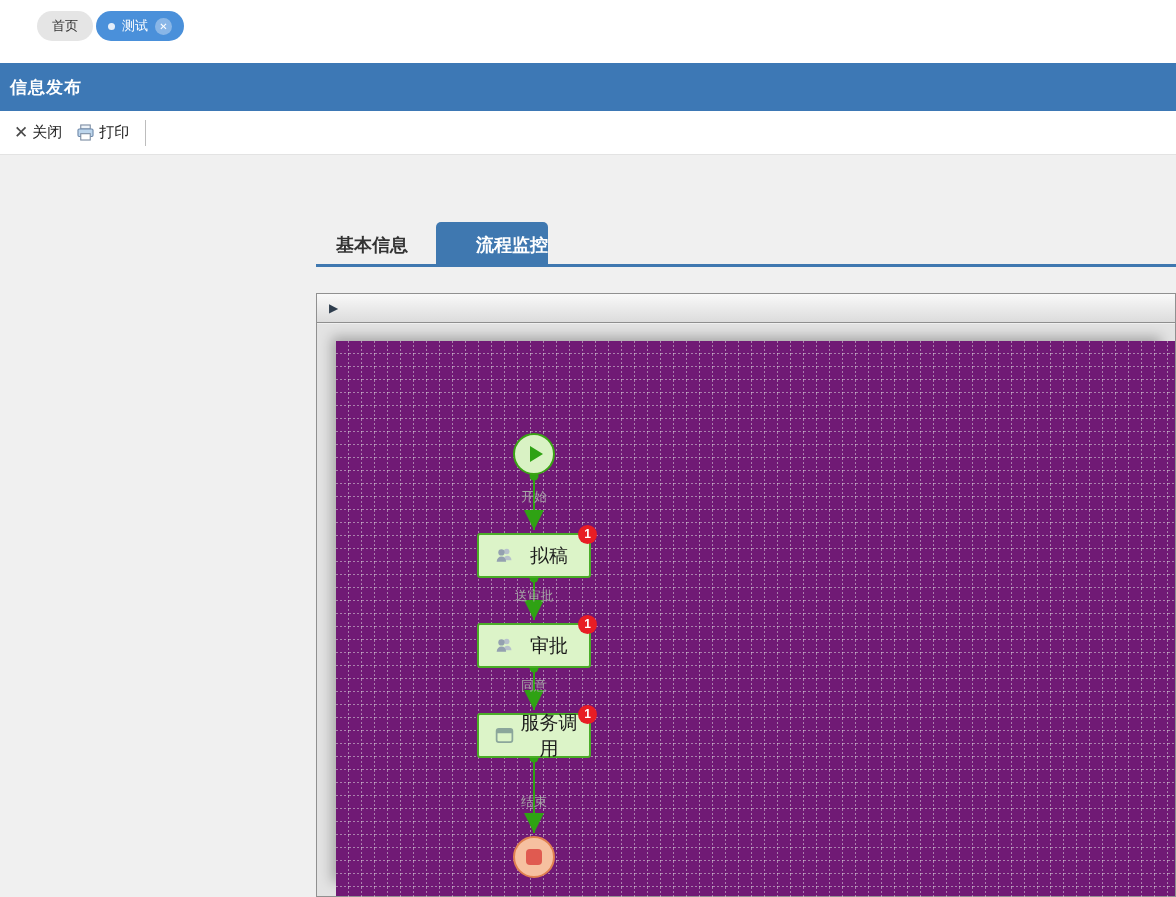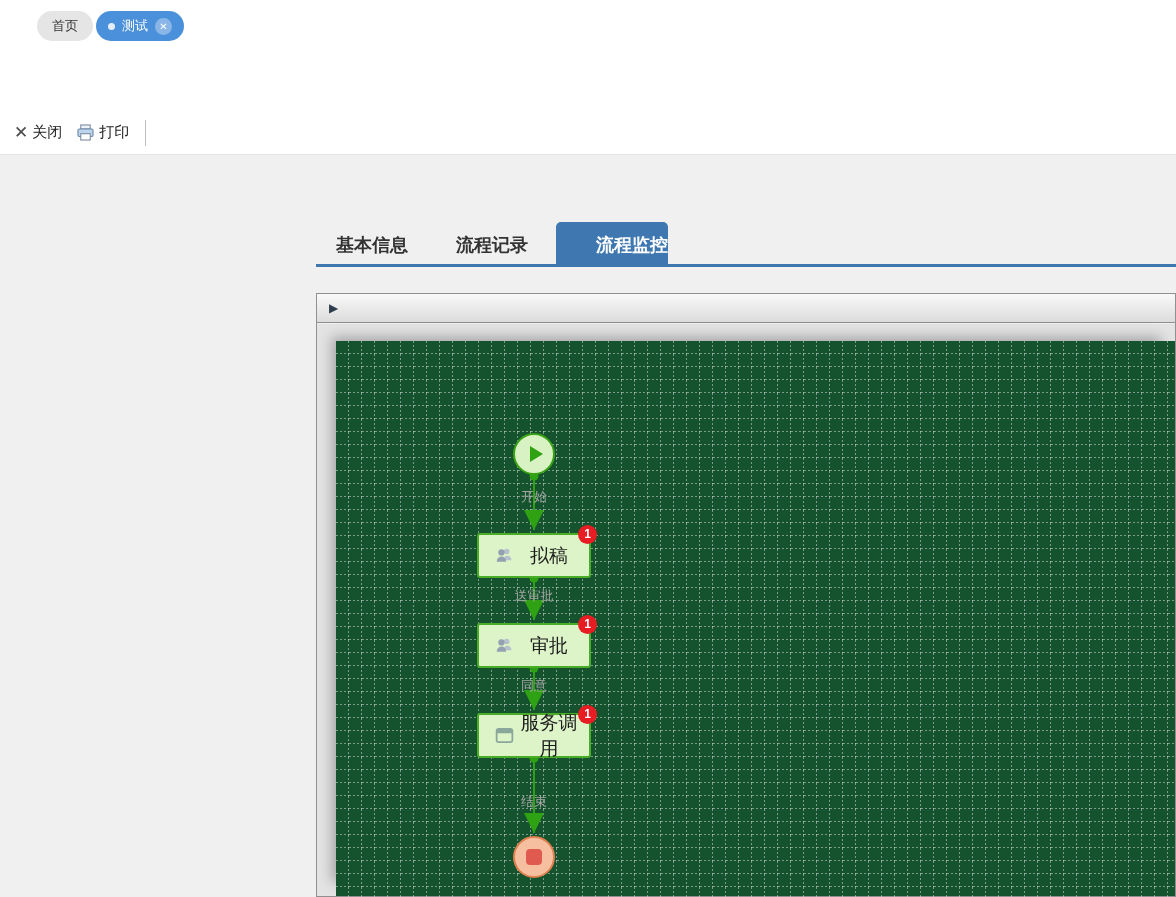--- a/index.html
+++ b/index.html
@@ -48,21 +48,21 @@
   
   .designer { position:absolute; left:316px; top:138px; width:860px; height:604px;
               border:1px solid #909090; }
   .designer-toolbar { position:absolute; left:0; top:0; right:0; height:29px;
                       background:linear-gradient(#f9f9f9,#dcdcdc);
                       border-bottom:1px solid #8e8e8e; display:flex; align-items:center; }
   .expand-tri { margin-left:12px; color:#2e3d4d; font-size:12px; cursor:pointer; }
   .designer-body { position:absolute; left:0; top:30px; right:0; bottom:0; background:#e3e3e3; }
 
   
-  .canvas { position:absolute; left:19px; top:17px; right:0; bottom:0; background:#14532d;
+  .canvas { position:absolute; left:19px; top:17px; right:0; bottom:0; background:#701a75;
             box-shadow:-9px -9px 12px -5px rgba(0,0,0,.28); }
   .canvas-svg { position:absolute; left:0; top:0; width:840px; height:557px; }
 
   
   .flow-node { position:absolute; left:141px; width:114px; height:45px;
                background:#dcf4c8; border:2px solid #4aad27; border-radius:3px;
                display:flex; align-items:center; cursor:pointer; }
   .node-draft   { top:192px; }
   .node-approve { top:282px; }
   .node-service { top:372px; }
@@ -94,20 +94,23 @@
 
   <div class="btab-row">
     <div class="btab btab-home">首页</div>
     <div class="btab btab-current">
       <span class="unsaved-dot"></span>
       <span>测试</span>
       <span class="btab-close">✕</span>
     </div>
   </div>
 
+  <div class="title-bar">
+    <span class="title">信息发布</span>
+  </div>
 
   <div class="action-bar">
     <button class="action-btn">
       <span class="x-glyph">✕</span>
       <span>关闭</span>
     </button>
     <button class="action-btn">
       <svg class="printer-svg" viewBox="0 0 24 24">
         <rect x="6" y="2.5" width="12" height="5" fill="#eef3f8" stroke="#7d8ea4" stroke-width="1.4"></rect>
         <rect x="2.5" y="7.5" width="19" height="9.5" rx="1.5" fill="#bcd5ec" stroke="#6f89aa" stroke-width="1.4"></rect>
@@ -115,21 +118,20 @@
       </svg>
       <span>打印</span>
     </button>
     <div class="vdivider"></div>
   </div>
 
   <div class="content">
 
     <div class="tabs-row">
       <div class="ctab">基本信息</div>
-      <div class="ctab">流程记录</div>
       <div class="ctab active">流程监控</div>
     </div>
     <div class="tab-underline"></div>
 
     <div class="designer">
       <div class="designer-toolbar">
         <span class="expand-tri">▶</span>
       </div>
       <div class="designer-body">
         <div class="canvas">

